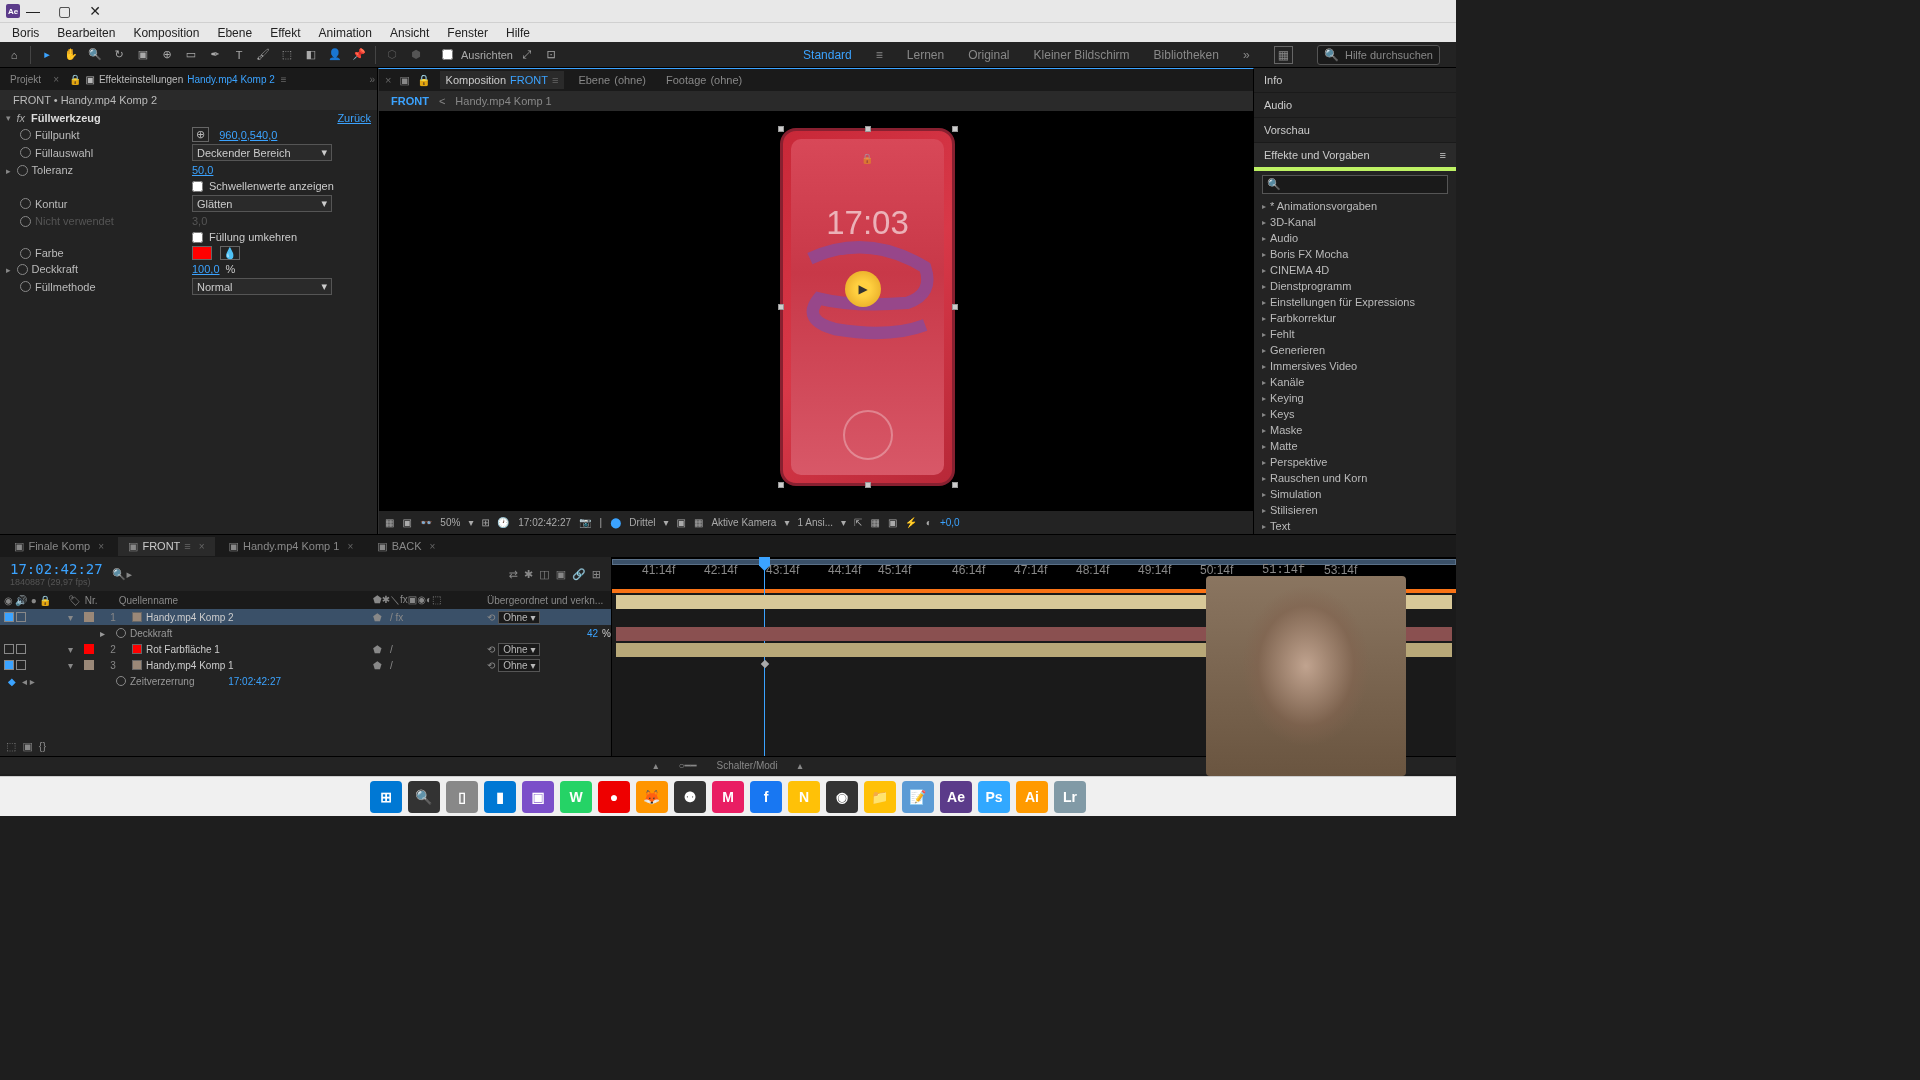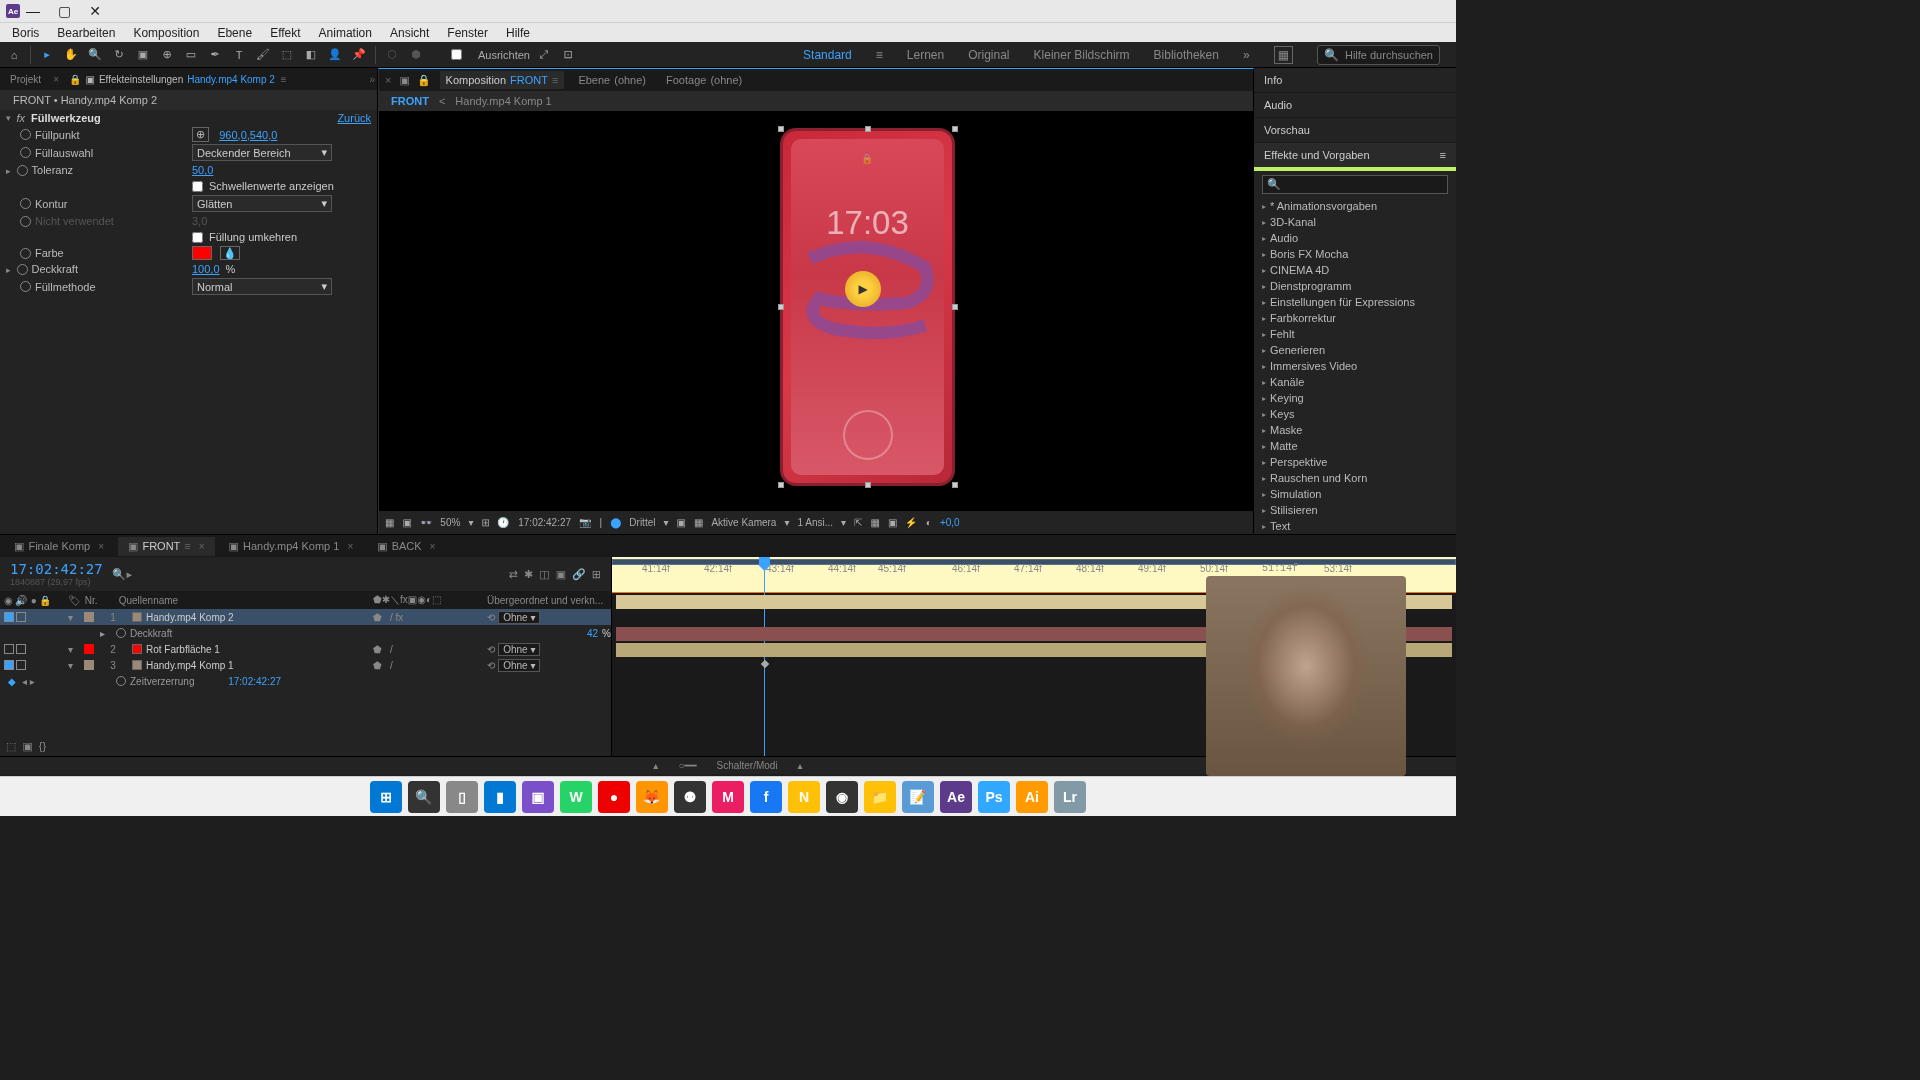--- a/index.html
+++ b/index.html
@@ -8,21 +8,21 @@
 .titlebar .app-icon { width: 14px; height: 14px; background: #5b3b8a; margin-right: 6px; border-radius: 2px; display:flex; align-items:center; justify-content:center; color:#fff; font-size:8px; font-weight:bold; }
 .titlebar .title { font-size: 12px; flex:1; }
 .titlebar .win-btns { display:flex; gap: 18px; }
 .titlebar .win-btns span { font-size: 14px; cursor:pointer; }
 .menubar { height: 20px; background: #e8e8e8; display:flex; align-items:center; gap: 2px; padding: 0 4px; color:#222; border-top:1px solid #d0d0d0; }
 .menubar div { padding: 2px 8px; font-size: 12px; }
 .toolbar { height: 26px; background: #232323; border-bottom: 1px solid #000; display:flex; align-items:center; padding: 0 4px; gap: 4px; }
 .tb-icon { width: 20px; height: 20px; display:flex; align-items:center; justify-content:center; color:#aaa; border-radius: 2px; }
 .tb-icon.active { color:#3ba3ff; }
 .tb-divider { width:1px; height:18px; background:#444; margin:0 2px; }
-.check-row { display:flex; align-items:center; gap:16px; color:#aaa; font-size:11px; margin-left:21px; }
+.check-row { display:flex; align-items:center; gap:8px; color:#aaa; font-size:11px; margin-left:12px; }
 .check-row input { accent-color:#3ba3ff; }
 .workspaces { margin-left:auto; display:flex; gap: 24px; padding-right: 12px; align-items:center; }
 .workspaces span { color:#888; font-size:12px; cursor:pointer; }
 .workspaces span.active { color:#3ba3ff; }
 .search-box { display:flex; align-items:center; gap:6px; border:1px solid #555; padding:2px 6px; border-radius:3px; background:#1a1a1a; }
 .search-box span:last-child { color:#888; font-size:11px; }
 .main-area { display:flex; height: 466px; }
 .left-panel { width: 378px; background:#232323; border-right:1px solid #000; display:flex; flex-direction:column; }
 .panel-tabs { height: 22px; display:flex; align-items:center; background:#1a1a1a; padding:0 2px; gap:4px; font-size:10px; }
 .panel-tabs .tab-label { padding:3px 8px; color:#888; }
@@ -84,21 +84,21 @@
 .tl-layer-row.selected { background:#3a5068; }
 .tl-layer-row .col-vis { width:60px; display:flex; gap:2px; }
 .tl-layer-row .col-vis .eye { width:10px; height:10px; border:1px solid #888; }
 .tl-layer-row .col-vis .eye.on { background:#3ba3ff; }
 .tl-layer-row .col-nr { width:30px; text-align:center; color:#888; }
 .tl-layer-row .col-name { flex:1; display:flex; align-items:center; gap:4px; color:#ccc; }
 .tl-layer-row .col-switches { width:110px; color:#888; }
 .tl-layer-row .col-parent { width:120px; }
 .tl-prop-row { display:flex; align-items:center; height:16px; padding-left:100px; font-size:10px; color:#999; }
 .tl-right { flex:1; background:#1a1a1a; position:relative; }
-.tl-ruler { height:36px; background:#fef9c3; border-bottom:1px solid #f97316; position:relative; font-size:10px; color:#888; }
+.tl-ruler { height:36px; background:#000000; border-bottom:4px solid #f97316; position:relative; font-size:12px; color:#888; }
 .tl-tick { position:absolute; top:6px; }
 .tl-playhead { position:absolute; top:0; bottom:0; width:1px; background:#3ba3ff; }
 .tl-playhead::before { content:""; position:absolute; top:0; left:-5px; width:11px; height:14px; background:#3ba3ff; clip-path:polygon(0 0,100% 0,100% 60%,50% 100%,0 60%); }
 .tl-bar { position:absolute; height:14px; }
 .tl-bar.beige { background:#b8a878; }
 .tl-bar.beige.sel { background:#d8c898; }
 .tl-bar.redbar { background:#8a5050; }
 .footer-toggles { height:18px; background:#232323; border-top:1px solid #000; display:flex; align-items:center; justify-content:center; gap:20px; color:#888; font-size:10px; }
 .taskbar { position:absolute; bottom:0; left:0; right:0; height:40px; background:#f0f0f0; display:flex; align-items:center; justify-content:center; gap:6px; border-top:1px solid #ccc; }
 .tb-app { width:32px; height:32px; border-radius:4px; display:flex; align-items:center; justify-content:center; font-size:14px; color:#fff; font-weight:bold; }

